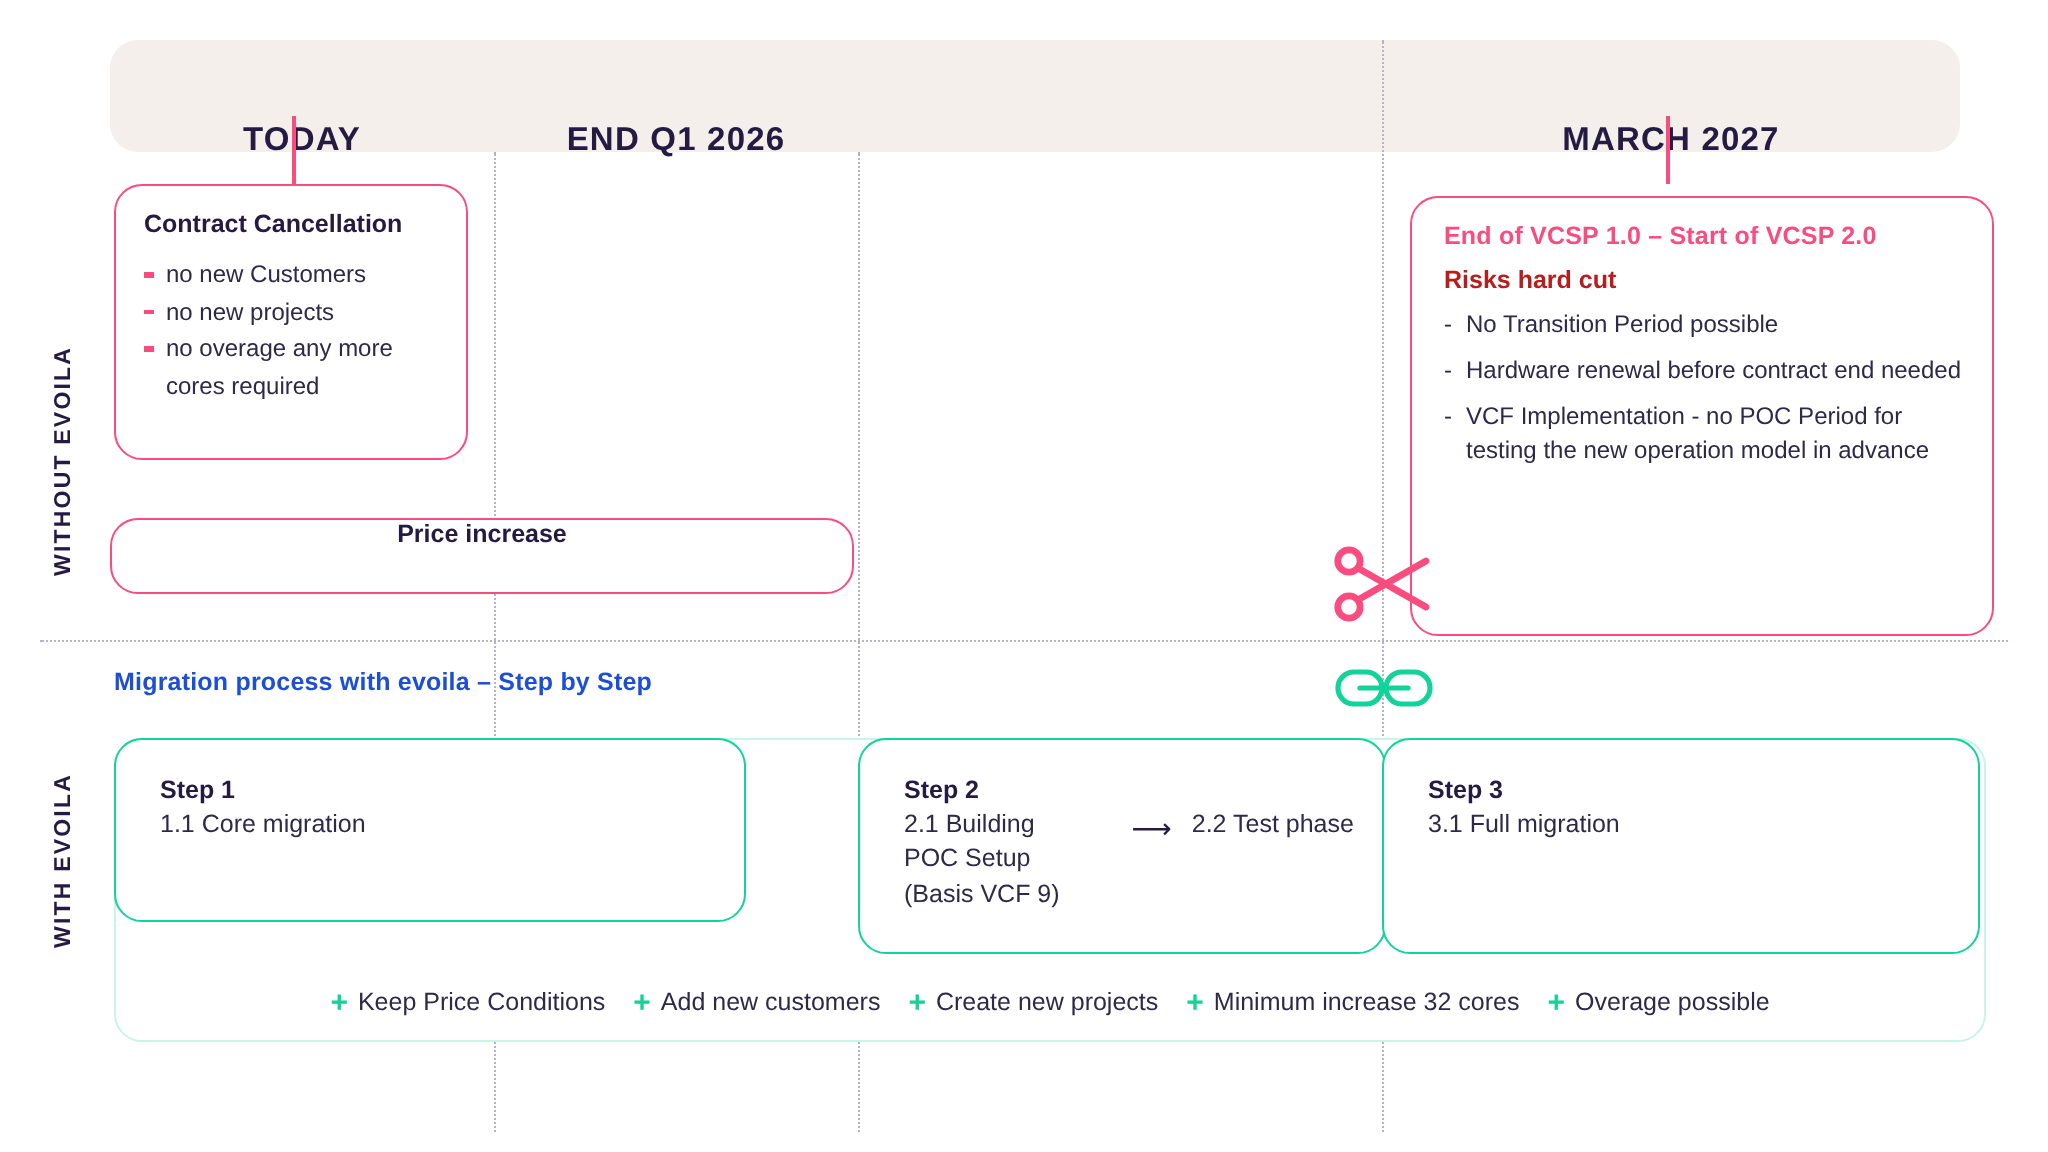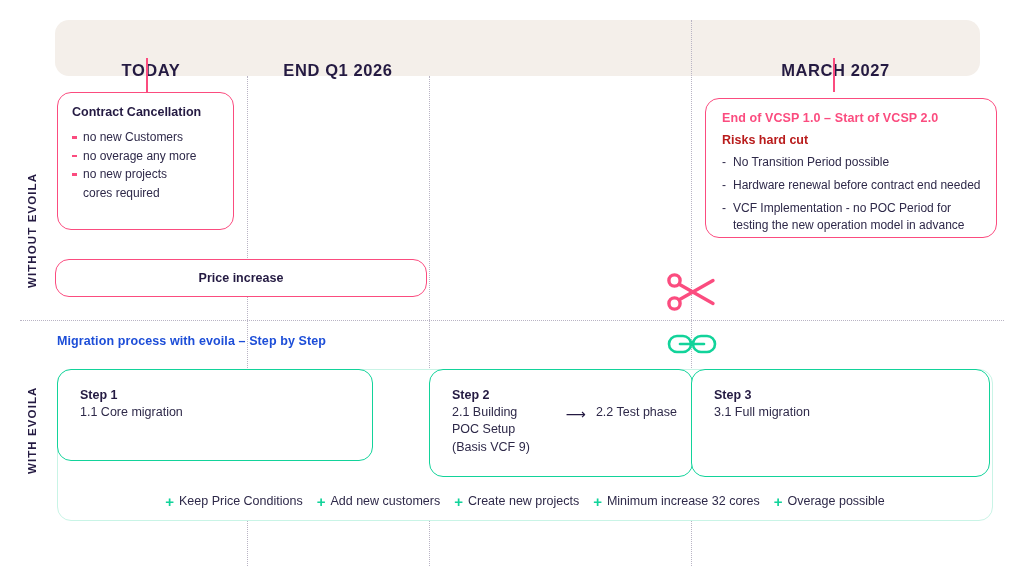--- a/index.html
+++ b/index.html
@@ -96,29 +96,29 @@
     content: "";
     position: absolute; left: 0; top: 8px;
     width: 5px; height: 2.5px; background: #fb4c7f;
   }
   .bullet-list li.cont { padding-left: 11px; }
   .bullet-list li.cont::before { display: none; }
 
   
   .box-price {
     left: 55px; top: 259px; width: 372px; height: 38px;
-    display: flex; align-items: center; justify-content: center;
+    display: flex; justify-content: center;
   }
   .box-price span {
     font-size: 12.5px; font-weight: bold; color: #241a42;
   }
 
   
   .box-vcsp {
-    left: 705px; top: 98px; width: 292px; height: 140px;
+    left: 705px; top: 98px; width: 292px; height: 220px;
     padding: 12px 14px 10px 16px;
   }
   .vcsp-heading {
     font-size: 12.5px; font-weight: bold; color: #fb4c7f;
     margin-bottom: 8px; letter-spacing: 0.1px;
   }
   .vcsp-sub {
     font-size: 12.5px; font-weight: bold; color: #b91c1c;
     margin-bottom: 7px;
   }
@@ -219,22 +219,22 @@
 
   <div class="hdivider"></div>
 
   <div class="side-label side-without">WITHOUT EVOILA</div>
   <div class="side-label side-with">WITH EVOILA</div>
 
   <div class="card card-pink box-contract">
     <div class="box-title">Contract Cancellation</div>
     <ul class="bullet-list">
       <li>no new Customers</li>
+      <li>no new projects</li>
       <li>no overage any more</li>
-      <li>no new projects</li>
       <li class="cont">cores required</li>
     </ul>
   </div>
 
   <div class="card card-pink box-price">
     <span>Price increase</span>
   </div>
 
   <div class="card card-pink box-vcsp">
     <div class="vcsp-heading">End of VCSP 1.0 – Start of VCSP 2.0</div>

